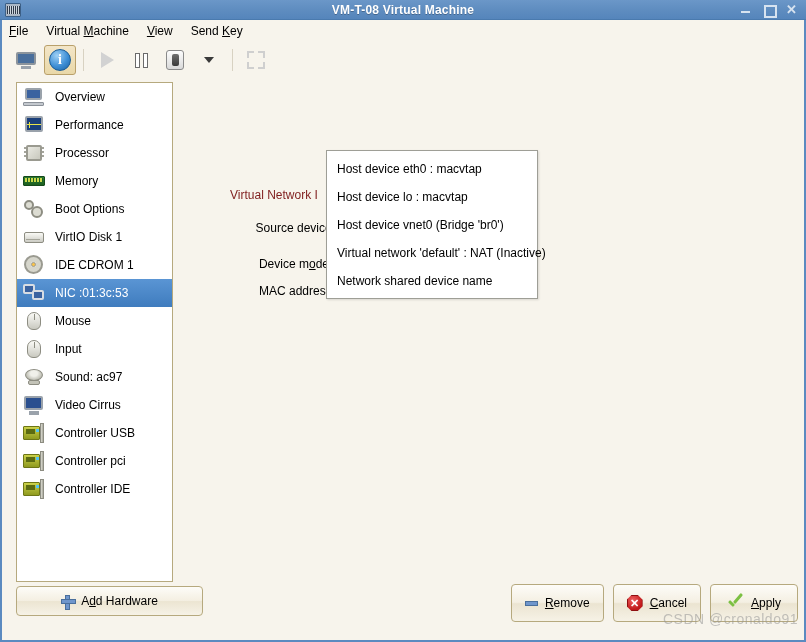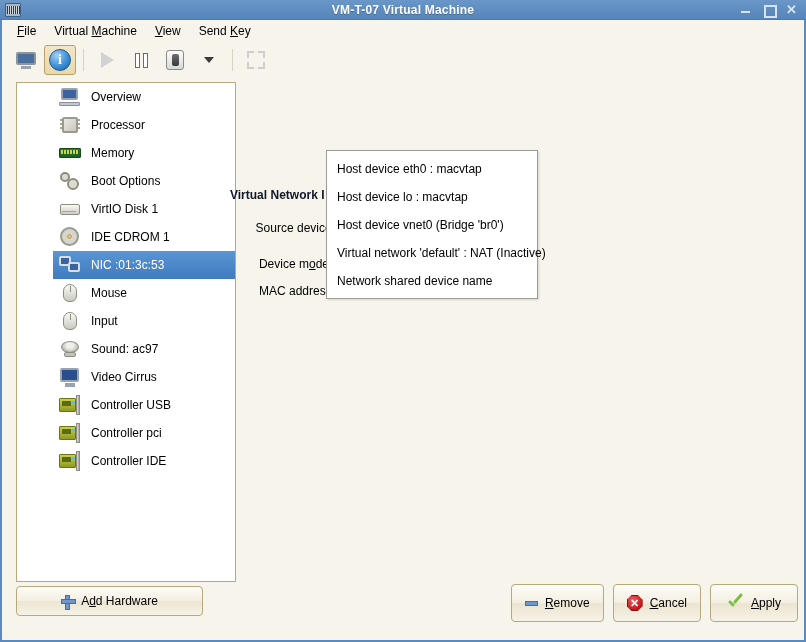--- a/index.html
+++ b/index.html
@@ -88,21 +88,20 @@
     font-weight: bold;
     line-height: 13px;
     text-align: center;
   }
 
   
   .menubar {
     height: 22px;
     display: flex;
     align-items: center;
-    padding-left: 8px;
     gap: 4px;
     background: #f7f4ec;
   }
   .menu-item {
     padding: 2px 7px;
     font-size: 12px;
     color: #000;
     cursor: default;
     white-space: nowrap;
   }
@@ -207,25 +206,24 @@
   
   .body-area {
     position: relative;
     height: 552px;
   }
 
   
   .sidebar {
     position: absolute;
     left: 14px; top: 4px;
-    width: 220px; height: 500px;
+    width: 157px; height: 500px;
     background: #ffffff;
     border: 1px solid #b6a97e;
     overflow: hidden;
-    padding-left: 36px;
   }
   .side-item {
     height: 28px;
     display: flex;
     align-items: center;
     padding-left: 6px;
     gap: 10px;
     cursor: pointer;
     font-size: 12px;
     color: #000;
@@ -379,22 +377,22 @@
   .plus-icon::after  { left:0; top:4px; width:13px; height:3px; }
 
   
   .main {
     position: absolute;
     left: 215px; top: 4px;
     right: 10px; bottom: 46px;
   }
   .main-title {
     font-size: 12px;
-    font-weight: bold;
-    color: #0f172a;
+    font-weight: normal;
+    color: #7f1d1d;
     position: absolute;
     left: 13px; top: 106px;
     white-space: nowrap;
   }
   .field-row {
     position: absolute;
     width: 120px;
     text-align: right;
     font-size: 12px;
     color: #000;
@@ -491,21 +489,21 @@
     white-space: nowrap;
   }
 </style>
 </head>
 <body>
 
 <div id="app">
 
   <div class="titlebar">
     <div class="tb-icon"></div>
-    <div class="tb-title">VM-T-07 Virtual Machine</div>
+    <div class="tb-title">VM-T-08 Virtual Machine</div>
     <div class="tb-buttons">
       <div class="tb-btn tb-min"></div>
       <div class="tb-btn tb-max"></div>
       <div class="tb-btn tb-close">✕</div>
     </div>
   </div>
 
   <div class="menubar">
     <div class="menu-item"><u>F</u>ile</div>
     <div class="menu-item">Virtual <u>M</u>achine</div>
@@ -557,20 +555,27 @@
     <div class="sidebar">
 
       <div class="side-item">
         <div class="side-ico i-computer">
             <div class="m"></div>
             <div class="b"></div>
           </div>
         <span>Overview</span>
       </div>
 
+      <div class="side-item">
+        <div class="side-ico i-perf">
+            <div class="m"></div>
+            <div class="w"></div>
+          </div>
+        <span>Performance</span>
+      </div>
 
       <div class="side-item">
         <div class="side-ico i-cpu">
             <div class="pins"></div>
             <div class="chip"></div>
           </div>
         <span>Processor</span>
       </div>
 
       <div class="side-item">
@@ -698,15 +703,16 @@
       <div class="btn">
         <span class="cancel-icon">✕</span>
         <span><u>C</u>ancel</span>
       </div>
       <div class="btn">
         <span class="check-icon"></span>
         <span><u>A</u>pply</span>
       </div>
     </div>
 
+    <div class="watermark">CSDN @cronaldo91</div>
 
   </div>
 </div>
 
 </body></html>

